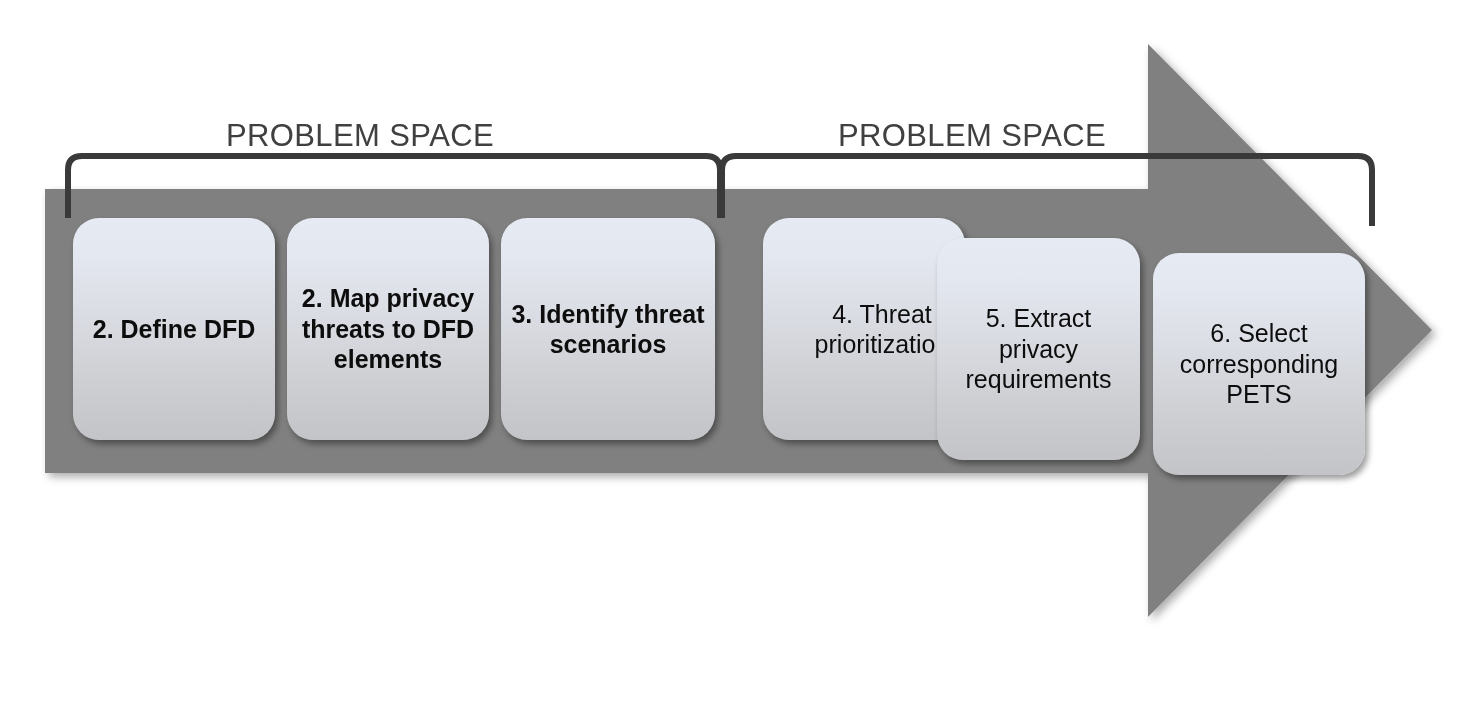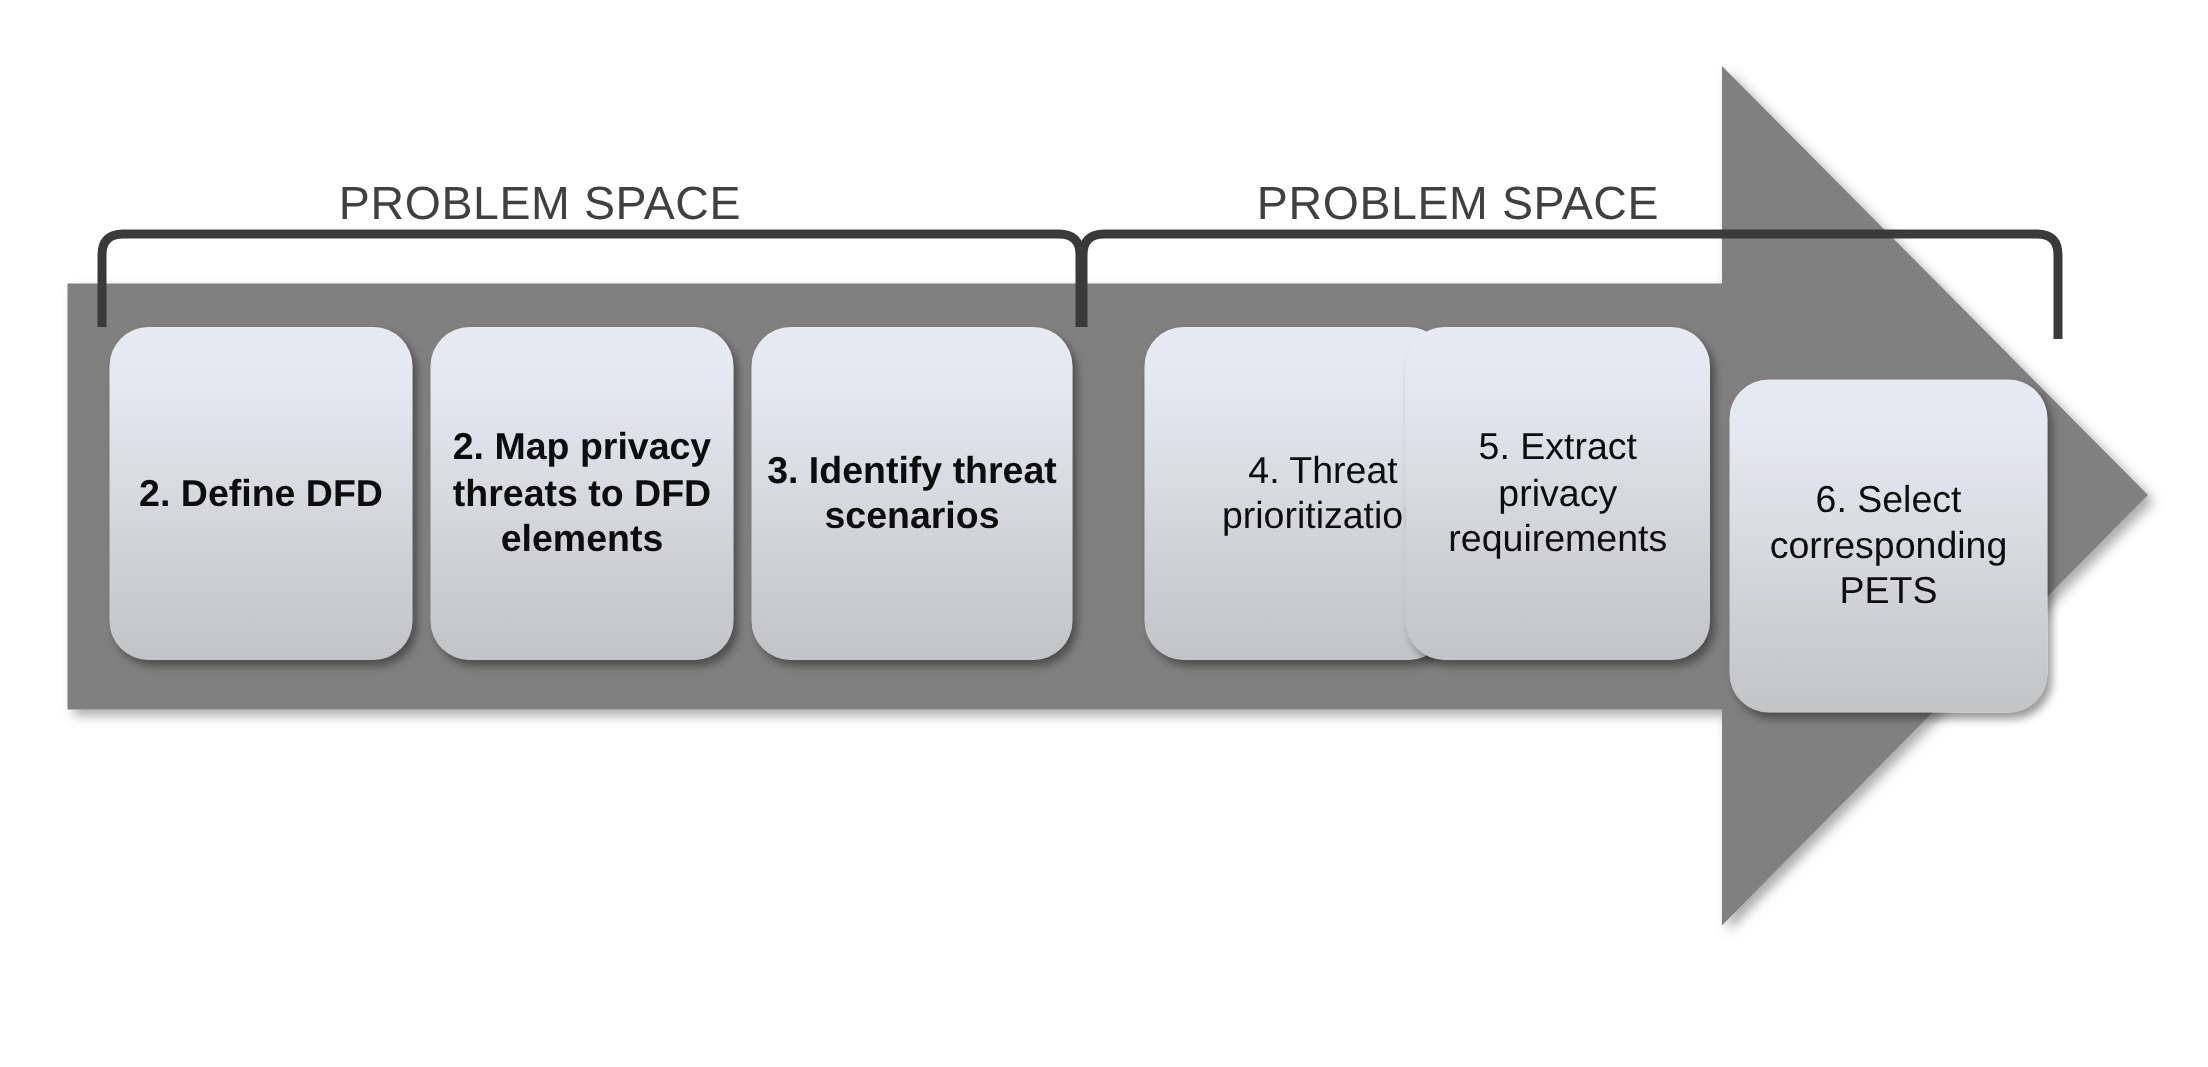--- a/index.html
+++ b/index.html
@@ -94,21 +94,21 @@
     font-weight: 700;
   }
   .step-box.normal .step-label {
     font-weight: 400;
   }
 
   #step-box-1 { left: 73px;   width: 202px; }
   #step-box-2 { left: 287px;  width: 202px; }
   #step-box-3 { left: 501px;  width: 214px; }
   #step-box-4 { left: 763px;  width: 202px; padding-left: 46px; }
-  #step-box-5 { left: 937px;  width: 203px; }
+  #step-box-5 { left: 937px;  width: 203px; margin-top: 20px; }
   #step-box-6 { left: 1153px; width: 212px; margin-top: 35px; }
 </style>
 </head>
 <body>
 
 <div id="canvas">
 
   <svg id="arrow-svg" viewBox="0 0 1472 711">
     <defs>
       <filter id="arrow-shadow" x="-10%" y="-10%" width="125%" height="125%">

